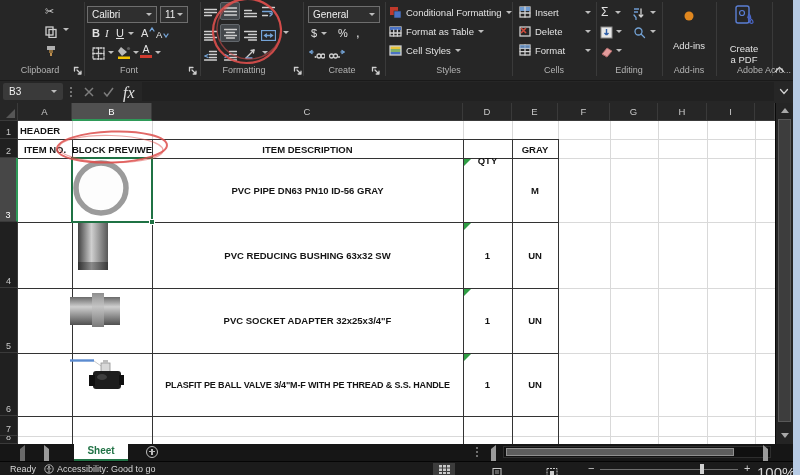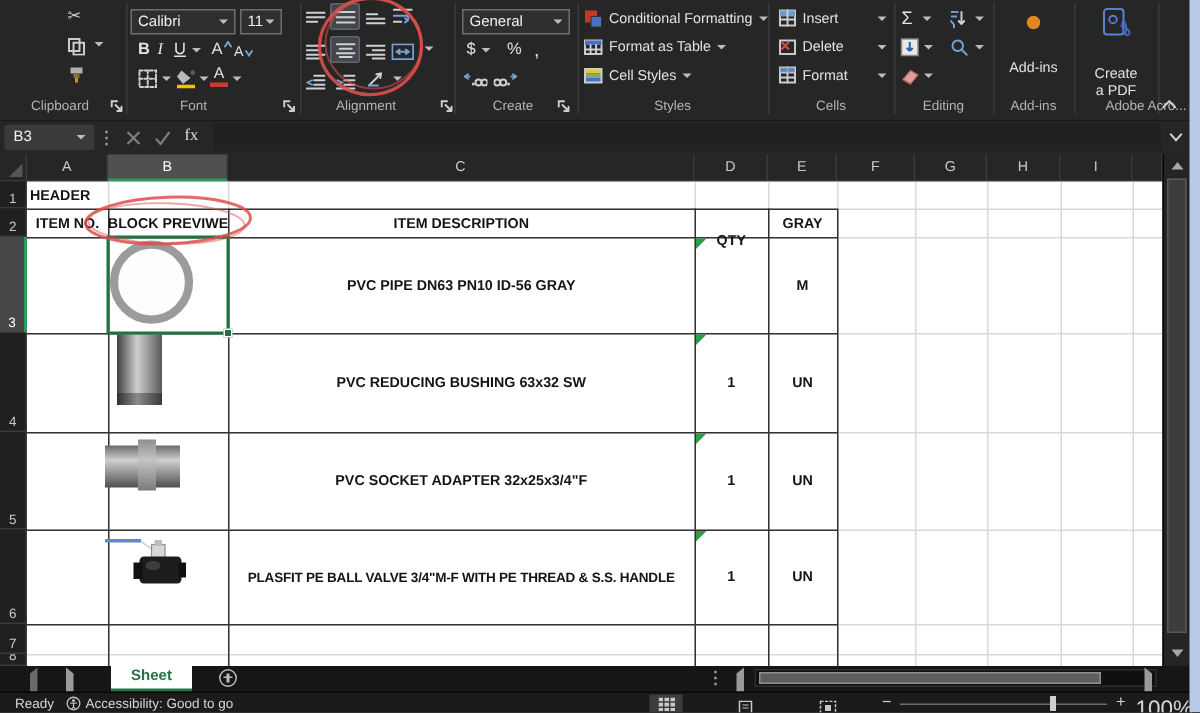--- a/index.html
+++ b/index.html
@@ -151,21 +151,21 @@
     <div class="a" style="left:224px;top:47px;"><svg width="13" height="11">
           <path d="M5.5 1.5h7M5.5 4.5h7M5.5 7.5h7M0.5 10h12" class="ic"></path>
           <path d="M1 4.5L4 6l-3 1.5" class="icb"></path>
         </svg></div>
     <div class="a" style="left:245px;top:46px;"><svg width="14" height="13">
           <path d="M1 11L9 3" class="ic"></path>
           <path d="M9 3l-0.5 3M9 3l-3 0.5" class="ic" stroke-width="1"></path>
           <path d="M1 11h6" class="icb" stroke-width="1"></path>
         </svg></div>
     <div class="dn a" style="left:262px;top:51px;"></div>
-    <div class="glabel" style="left:200px;width:88px;">Alignment</div>
+    <div class="glabel" style="left:200px;width:88px;">Formatting</div>
     <svg class="a" style="left:293px;top:66px" width="9" height="9">
         <path d="M1.5 5V1.5H5" class="ic"></path>
         <path d="M4 4l4 4M8 8V5.2M8 8H5.2" class="ic"></path>
       </svg>
 
     <div class="combo" style="left:308px;top:6px;width:72px;height:17px;">
       <span>General</span>
         <span class="dn"></span>
     </div>
     <div class="a btxt" style="left:311px;top:27px;font-size:11px;">$</div>
@@ -311,21 +311,21 @@
       <span style="font-size:10px;color:#f2f2f2;">B3</span>
       <span class="dn"></span>
     </div>
     <div class="vdots" style="left:70px;top:6px;"></div>
     <svg class="a" style="left:84px;top:6px;" width="10" height="10">
         <path d="M1 1l8 8M9 1L1 9" stroke="#7d7d7d" stroke-width="1.5"></path>
       </svg>
     <svg class="a" style="left:103px;top:6px;" width="11" height="10">
         <path d="M1 5.5l3 3.5 6-8" stroke="#7d7d7d" stroke-width="1.5" fill="none"></path>
       </svg>
-    <div class="a" style="left:123px;top:3px;font-size:11px;font-family:'Liberation Serif',serif;color:#e0e0e0;">fx</div>
+    <div class="a" style="left:123px;top:3px;font-size:16px;font-style:italic;font-family:'Liberation Serif',serif;color:#e0e0e0;">fx</div>
     <div class="a" style="left:142px;top:1px;width:632px;height:19px;background:#212121;"></div>
     <svg class="a" style="left:779px;top:7px" width="10" height="7">
         <path d="M1.5 1.5l3.5 4 3.5-4" class="ic"></path>
       </svg>
   </div>
 
   <div class="a" style="left:0;top:103px;width:800px;height:341px;">
 
     <div class="a" style="left:0;top:0;width:18px;height:18px;background:#262626;border-right:1px solid #3a3a3a;border-bottom:1px solid #3a3a3a;box-sizing:border-box;">
       <div style="position:absolute;right:2px;bottom:2px;width:0;height:0;border-bottom:9px solid #565656;border-left:9px solid transparent;"></div>

